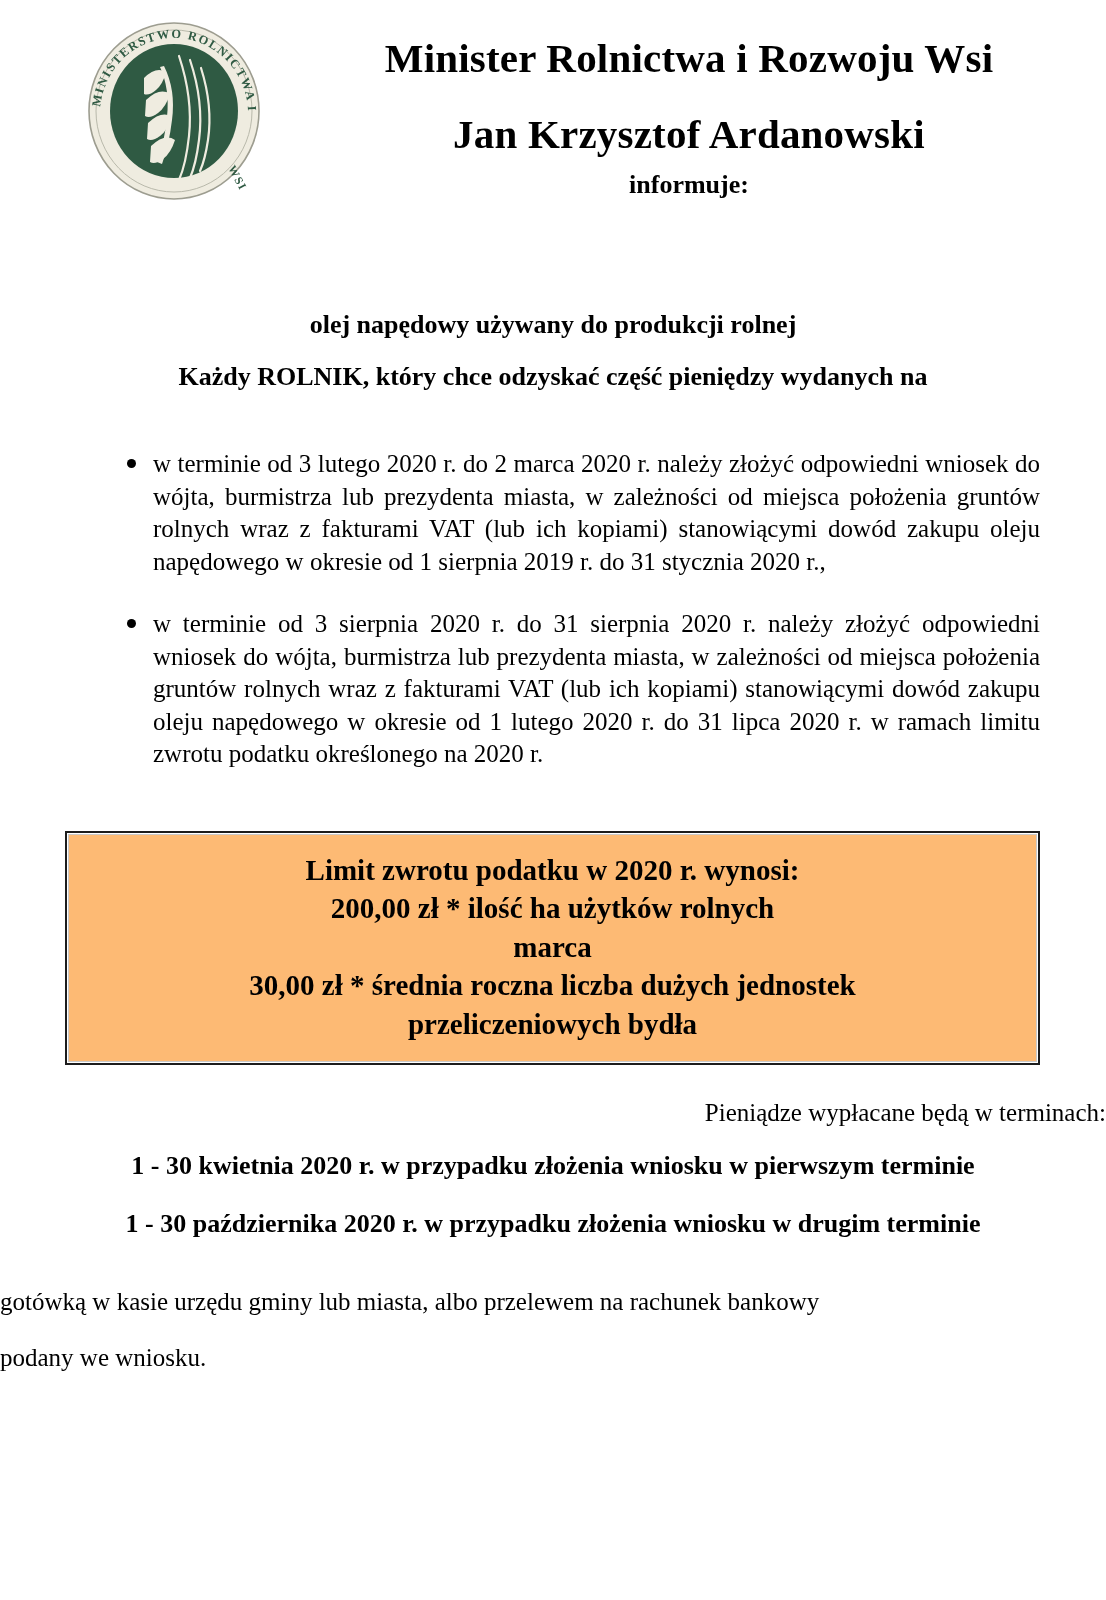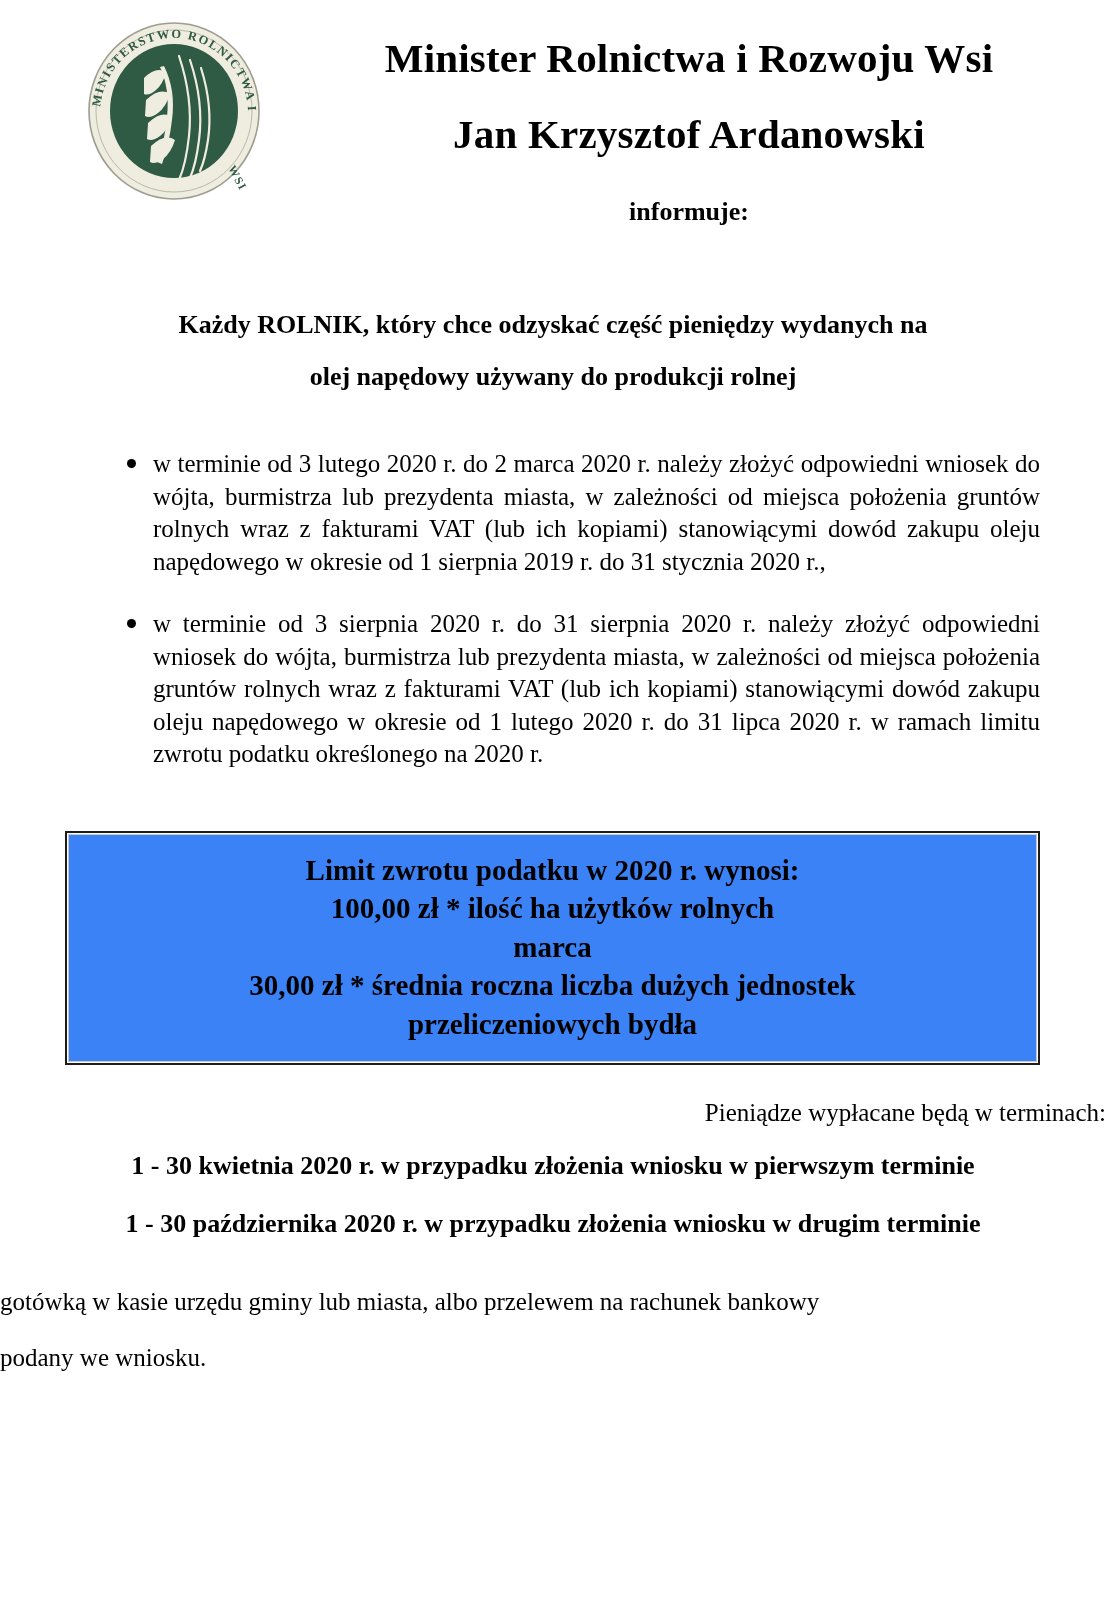--- a/index.html
+++ b/index.html
@@ -58,21 +58,21 @@
     font-size: 41px;
     font-weight: bold;
     letter-spacing: 0.2px;
     line-height: 1.12;
     margin-top: 30px;
     white-space: nowrap;
   }
   .title-informuje {
     font-size: 26px;
     font-weight: bold;
-    margin-top: 39px;
+    margin-top: 12px;
     text-align: center;
   }
 
   
   .intro {
     margin-top: 62px;
     text-align: center;
     font-size: 26px;
     font-weight: bold;
     line-height: 1.0;
@@ -101,21 +101,21 @@
     top: 11px;
     width: 9px;
     height: 9px;
     border-radius: 50%;
     background: #000;
   }
 
   
   .limit-box {
     margin: 60px 66px 0 65px;
-    background: #3b82f6;
+    background: #fdba74;
     border: 2px solid #1c1c1c;
     box-shadow: inset 0 0 0 1px #ffffff, inset 0 0 0 2px #c9c9c9;
     padding: 18px 20px 20px 20px;
     text-align: center;
     font-weight: bold;
     font-size: 29px;
     line-height: 1.33;
   }
   .limit-box .row { display: block; }
 
@@ -189,38 +189,38 @@
     </div>
 
     <div class="header-titles">
       <div class="title-line1">Minister Rolnictwa i Rozwoju Wsi</div>
       <div class="title-line2">Jan Krzysztof Ardanowski</div>
       <div class="title-informuje">informuje:</div>
     </div>
   </div>
 
   <div class="intro">
+    <div class="ln">olej napędowy używany do produkcji rolnej</div>
     <div class="ln">Każdy ROLNIK, który chce odzyskać część pieniędzy wydanych na</div>
-    <div class="ln">olej napędowy używany do produkcji rolnej</div>
   </div>
 
   <ul class="bullets">
     <li>
       <span class="bullet-dot"></span>
       <span>w terminie od 3 lutego 2020 r. do  2 marca 2020 r. należy złożyć odpowiedni wniosek do wójta, burmistrza lub prezydenta miasta, w zależności od miejsca położenia gruntów rolnych wraz z fakturami VAT (lub ich kopiami) stanowiącymi dowód zakupu oleju napędowego w okresie od 1 sierpnia 2019 r. do 31 stycznia 2020 r.,</span>
     </li>
     <li>
       <span class="bullet-dot"></span>
       <span>w terminie od 3 sierpnia 2020 r. do 31 sierpnia 2020 r. należy złożyć odpowiedni wniosek do wójta, burmistrza lub prezydenta miasta, w zależności od miejsca położenia gruntów rolnych wraz z fakturami VAT (lub ich kopiami) stanowiącymi dowód zakupu oleju napędowego w okresie od 1 lutego 2020 r. do 31 lipca 2020 r. w ramach limitu zwrotu podatku określonego na 2020 r.</span>
     </li>
   </ul>
 
   <div class="limit-box">
     <span class="row">Limit zwrotu podatku w 2020 r. wynosi:</span>
-    <span class="row">100,00  zł * ilość ha użytków rolnych</span>
+    <span class="row">200,00  zł * ilość ha użytków rolnych</span>
     <span class="row">marca</span>
     <span class="row">30,00 zł * średnia roczna liczba dużych jednostek</span>
     <span class="row">przeliczeniowych bydła</span>
   </div>
 
   <div class="payment-intro">Pieniądze wypłacane będą w terminach:</div>
   <div class="payment-line first">1 - 30 kwietnia 2020 r.  w przypadku złożenia wniosku w pierwszym terminie</div>
   <div class="payment-line">1 - 30 października 2020 r. w przypadku złożenia wniosku w drugim terminie</div>
 
   <div class="footer-note">

